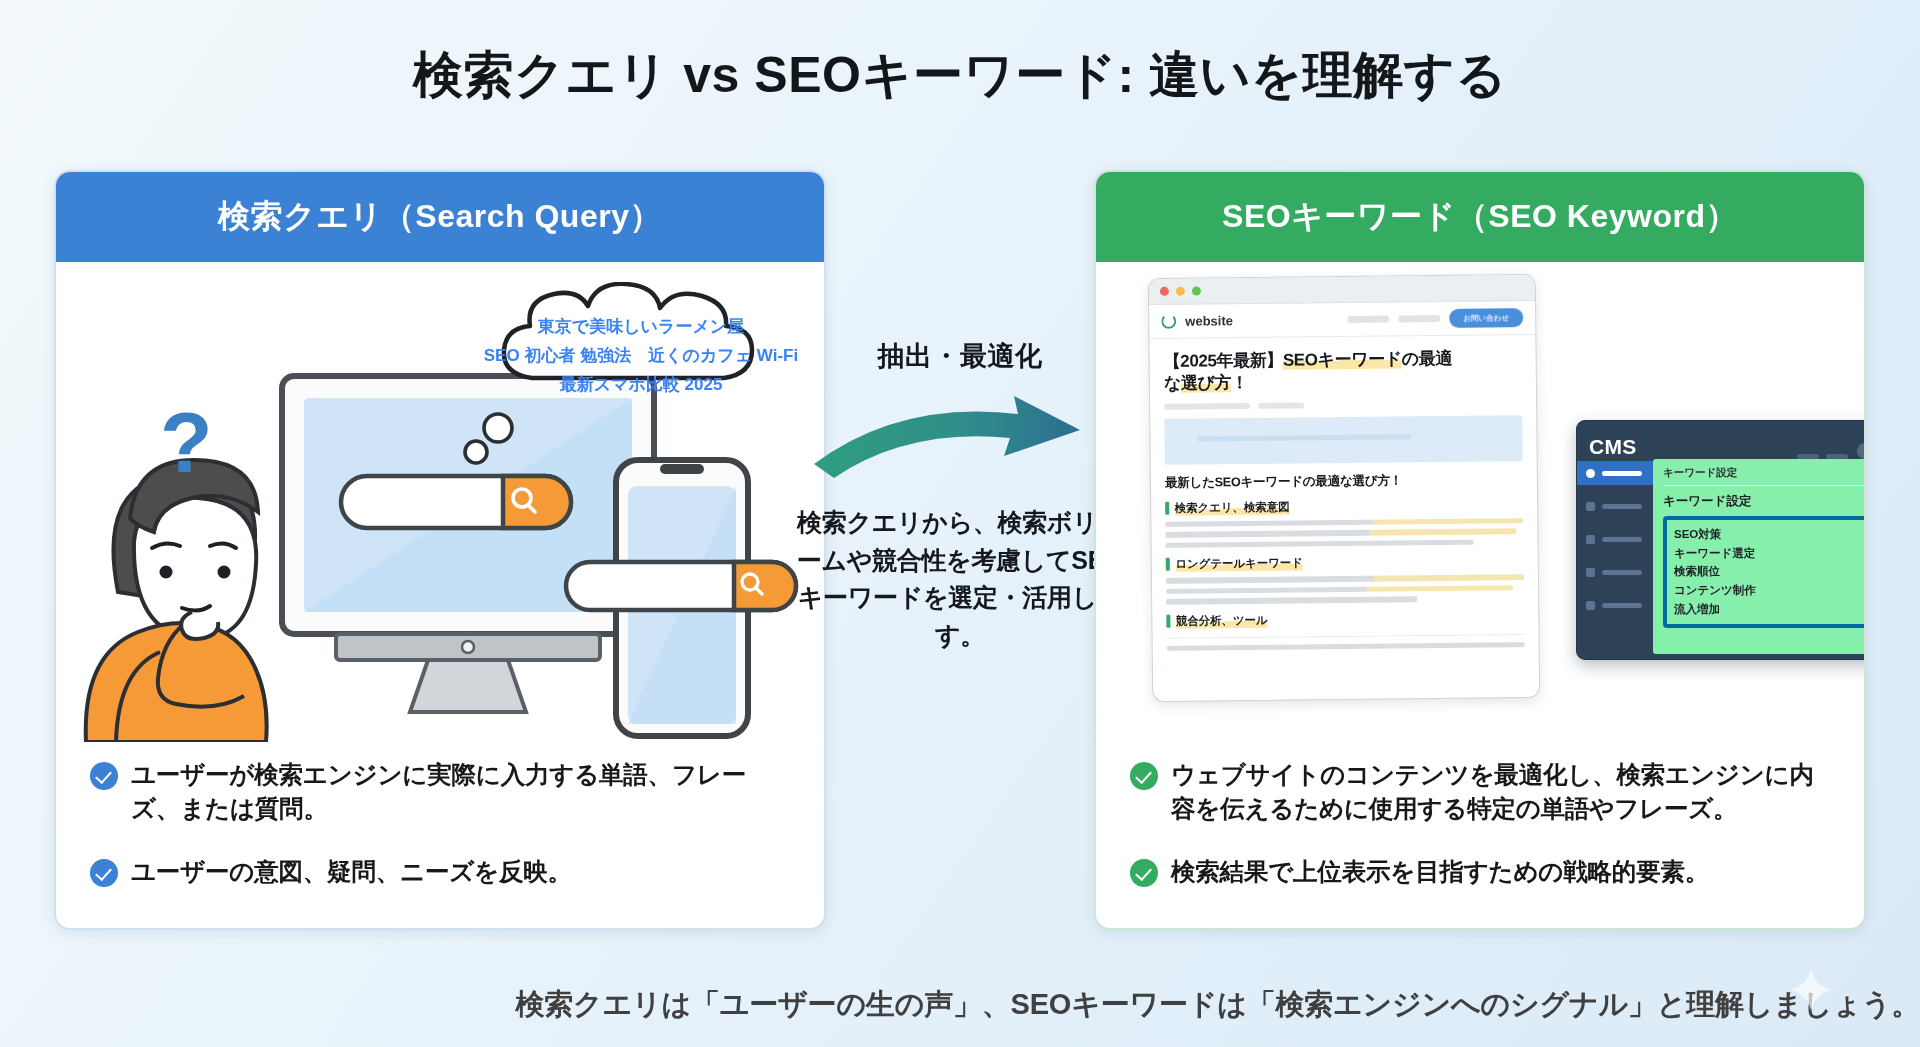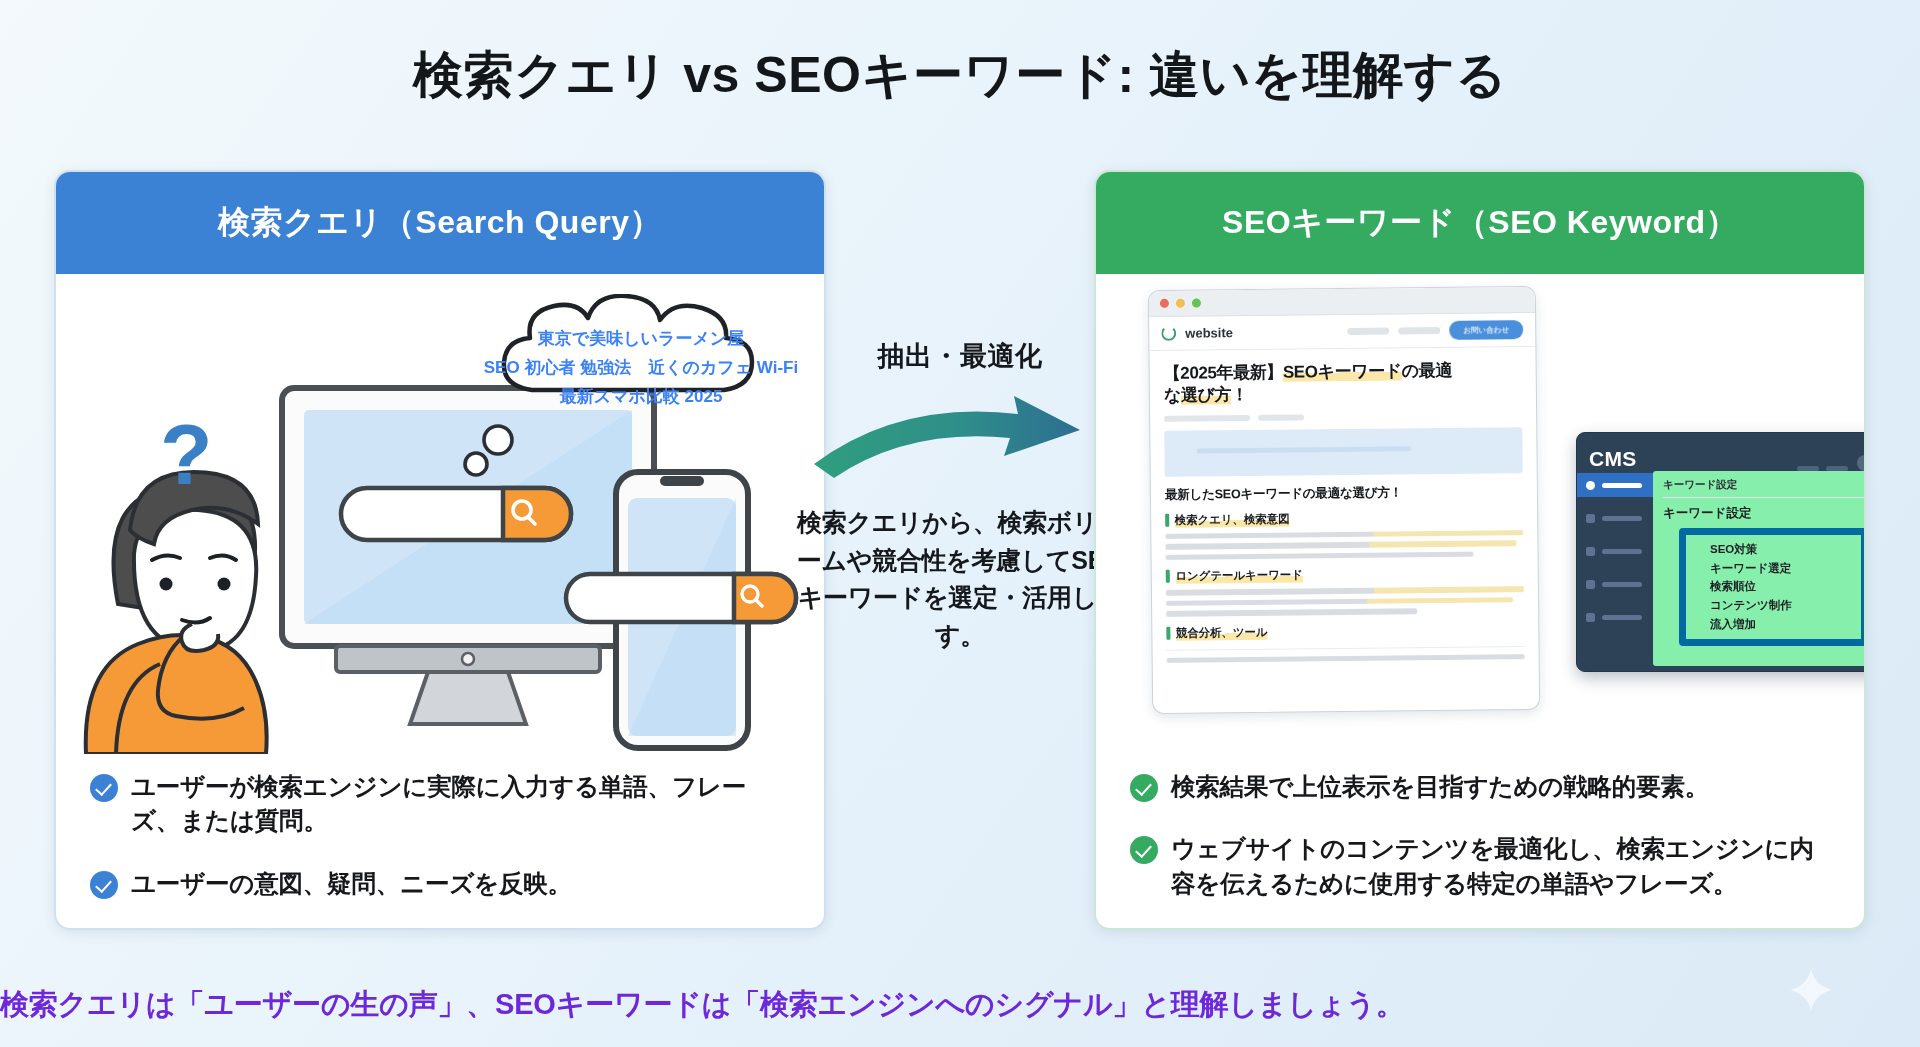--- a/index.html
+++ b/index.html
@@ -38,21 +38,21 @@
     height: 760px;
     background: #ffffff;
     border-radius: 16px;
     box-shadow: 0 3px 14px rgba(30,60,90,0.10);
     overflow: hidden;
   }
   .panel.left  { left: 54px;  border: 2px solid #cfe0f0; }
   .panel.right { right: 54px; border: 2px solid #cde7d7; }
 
   .panel-header {
-    height: 102px;
+    height: 90px;
     display: flex;
     align-items: center;
     justify-content: center;
     font-size: 32px;
     font-weight: bold;
     color: #ffffff;
     letter-spacing: 0.5px;
   }
   .panel.left  .panel-header { background: #3b82d4; }
   .panel.right .panel-header { background: #35ab62; }
@@ -259,23 +259,22 @@
 
   .cms-panel {
     flex: 1; background: #86efac;
     margin: 0 7px 7px 0;
     border-radius: 3px;
     padding: 7px 10px;
   }
   .cms-crumb { font-size: 10.5px; font-weight: bold; color: #2b2f34; padding-bottom: 5px; border-bottom: 1px solid #e3e7ea; }
   .cms-h { font-size: 12.5px; font-weight: bold; color: #1b1e22; margin: 7px 0 6px 0; }
   .cms-list {
-    border: 7px solid #0369a1; border-radius: 4px;
-    padding: 5px 9px 6px 24px;
-    margin-left: 16px;
+    border: 4px solid #0369a1; border-radius: 4px;
+    padding: 5px 9px 6px 7px;
   }
   .cms-li { font-size: 11.5px; color: #1d2126; line-height: 1.62; font-weight: bold; }
 
   
   .center {
     position: absolute;
     left: 50%; transform: translateX(-50%);
     top: 0; width: 340px;
     text-align: center;
   }
@@ -289,24 +288,24 @@
     margin-top: 18px;
     font-size: 25px; font-weight: bold; color: #15181c;
     line-height: 1.5;
     letter-spacing: -0.3px;
   }
 
   
   .footer {
     position: absolute;
     bottom: 22px; left: 0; right: 0;
-    text-align: left;
+    text-align: right;
     font-size: 29px;
     font-weight: bold;
-    color: #6d28d9;
+    color: #404040;
     letter-spacing: -0.2px;
   }
   .sparkle {
     position: absolute;
     right: 86px; bottom: 34px;
     width: 46px; height: 46px;
     opacity: 0.75;
   }
 </style>
 </head>
@@ -520,25 +519,25 @@
                 <div class="cms-li">流入増加</div>
               </div>
             </div>
           </div>
         </div>
       </div>
 
       <div class="bullets">
         <div class="bullet">
           <span class="bullet-icon"></span>
-          <span class="bullet-text">検索結果で上位表示を目指すための戦略的要素。</span>
+          <span class="bullet-text">ウェブサイトのコンテンツを最適化し、検索エンジンに内容を伝えるために使用する特定の単語やフレーズ。</span>
         </div>
         <div class="bullet">
           <span class="bullet-icon"></span>
-          <span class="bullet-text">ウェブサイトのコンテンツを最適化し、検索エンジンに内容を伝えるために使用する特定の単語やフレーズ。</span>
+          <span class="bullet-text">検索結果で上位表示を目指すための戦略的要素。</span>
         </div>
       </div>
     </div>
   </div>
 
 </div>
 
 <div class="footer">検索クエリは「ユーザーの生の声」、SEOキーワードは「検索エンジンへのシグナル」と理解しましょう。</div>
 
 <svg class="sparkle" viewBox="0 0 40 40">

